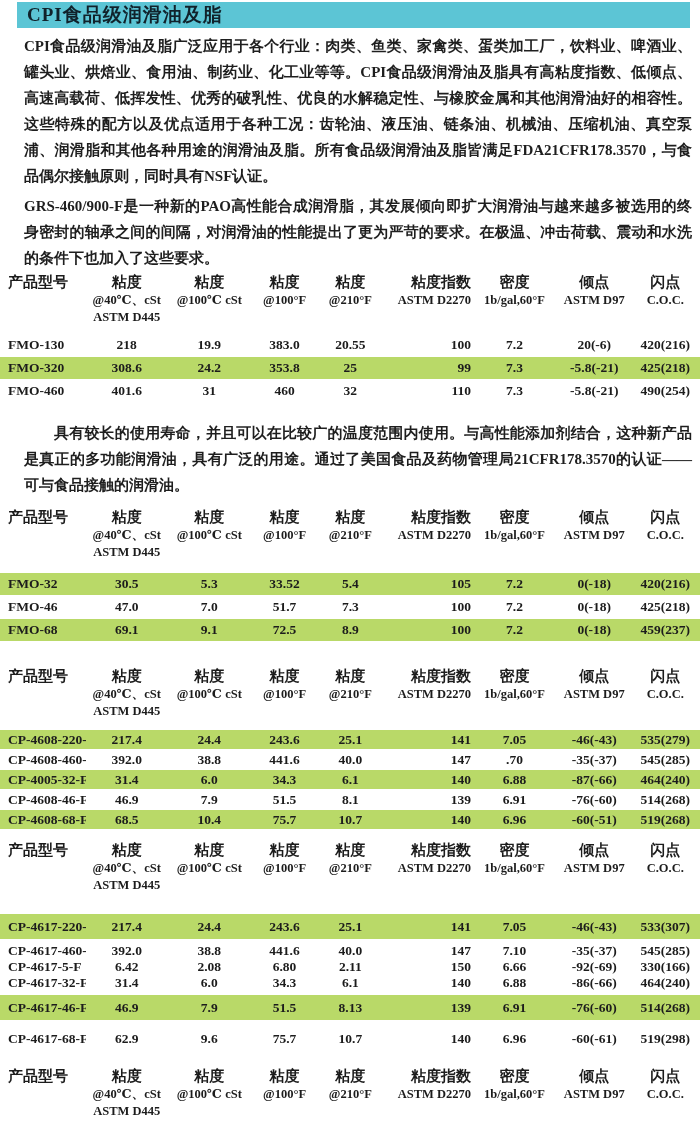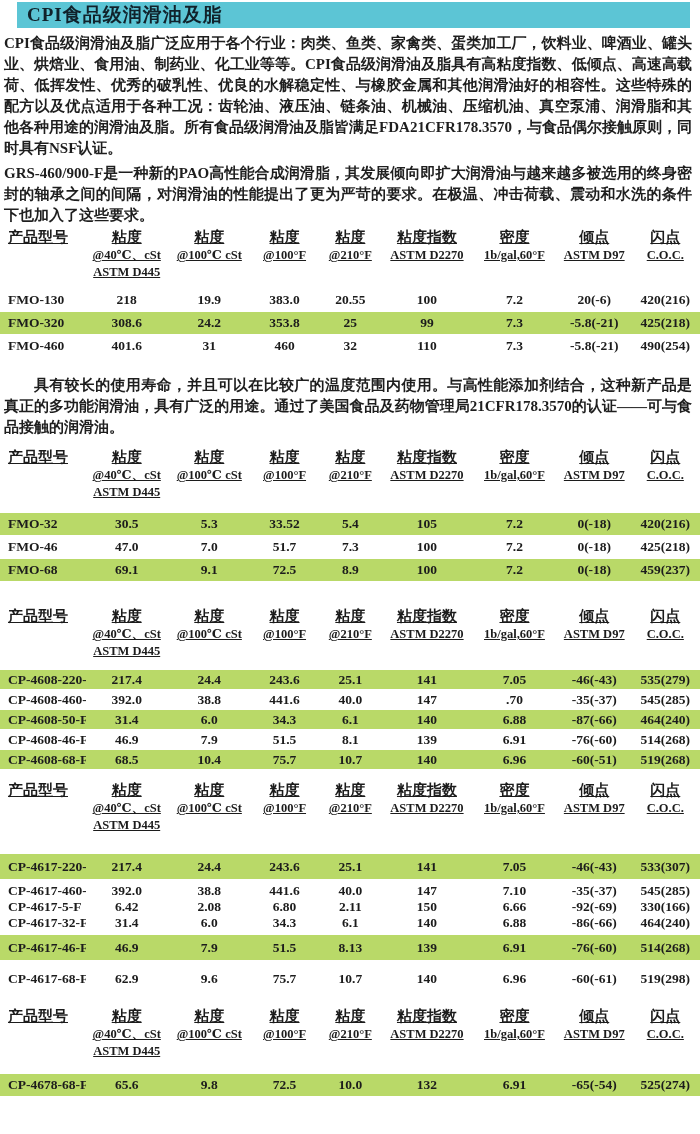--- a/index.html
+++ b/index.html
@@ -14,44 +14,44 @@
     background:var(--banner,#5cc5d5);
     color:#10222b;
     font-size:19px;line-height:23px;
     padding:1px 10px 2px 10px;
     margin:2px 10px 4px 17px;
     letter-spacing:1px;
   }
   .banner.b2{margin-top:8px;}
 
   .para{
-    font-size:15px;line-height:21px;
+    font-size:15px;line-height:26px;
     text-align:justify;
-    margin:5px 8px 0 4px;
+    margin:5px 8px 0 24px;
     color:#1e1e1e;
   }
   .para.p2{margin-top:4px;}
   .para.indent{text-indent:2em;margin-top:18px;}
 
   
   .ptable{margin-top:10px;width:700px;}
-  .thead{display:flex;align-items:flex-start;margin-bottom:10px;text-decoration:underline;}
+  .thead{display:flex;align-items:flex-start;margin-bottom:10px;}
   .hcell{display:flex;flex-direction:column;box-sizing:border-box;text-align:center;}
   .hline{font-size:12.5px;line-height:17px;}
   .hline.first{font-size:15px;line-height:19px;}
   .trow{display:flex;align-items:center;height:22px;margin-top:1px;}
   .trow.hl{background:var(--hl,#b9d968);}
   .tcell{font-size:13.5px;box-sizing:border-box;text-align:center;overflow:hidden;white-space:nowrap;}
 
   .c0{width:12.3%;text-align:left;padding-left:8px;}
   .c1{width:11.6%;}
   .c2{width:12.0%;}
   .c3{width:9.5%;}
   .c4{width:9.3%;}
-  .c5{width:12.6%;}
+  .c5{width:12.6%;text-align:right;}
   .c6{width:12.4%;}
   .c7{width:10.4%;}
   .c8{width:9.9%;}
 
   
   .ptable[data-table-index="0"]{margin-top:2px;}
   .ptable[data-table-index="0"] .thead{margin-bottom:8px;}
   .ptable[data-table-index="1"]{margin-top:10px;}
   .ptable[data-table-index="1"] .thead{margin-bottom:12px;}
   .ptable[data-table-index="1"] .trow{height:22px;}
@@ -285,21 +285,21 @@
         <div class="tcell c1">392.0</div>
         <div class="tcell c2">38.8</div>
         <div class="tcell c3">441.6</div>
         <div class="tcell c4">40.0</div>
         <div class="tcell c5">147</div>
         <div class="tcell c6">.70</div>
         <div class="tcell c7">-35(-37)</div>
         <div class="tcell c8">545(285)</div>
       </div>
       <div class="trow hl">
-        <div class="tcell c0">CP-4608-50-F</div>
+        <div class="tcell c0">CP-4005-32-F</div>
         <div class="tcell c1">31.4</div>
         <div class="tcell c2">6.0</div>
         <div class="tcell c3">34.3</div>
         <div class="tcell c4">6.1</div>
         <div class="tcell c5">140</div>
         <div class="tcell c6">6.88</div>
         <div class="tcell c7">-87(-66)</div>
         <div class="tcell c8">464(240)</div>
       </div>
       <div class="trow">

